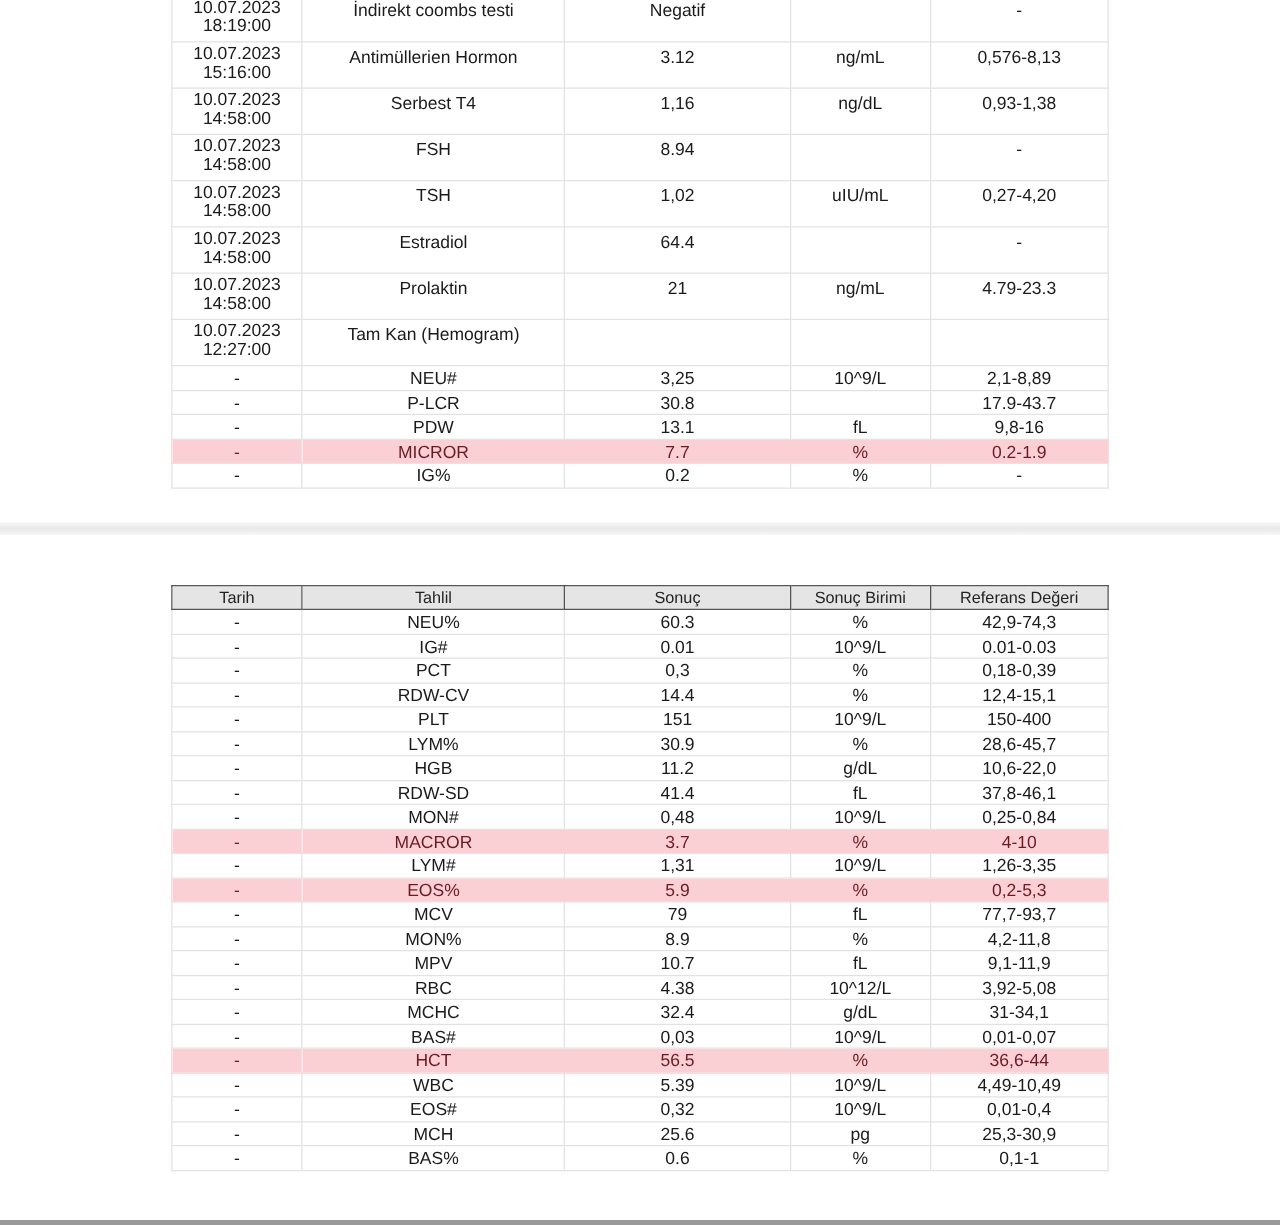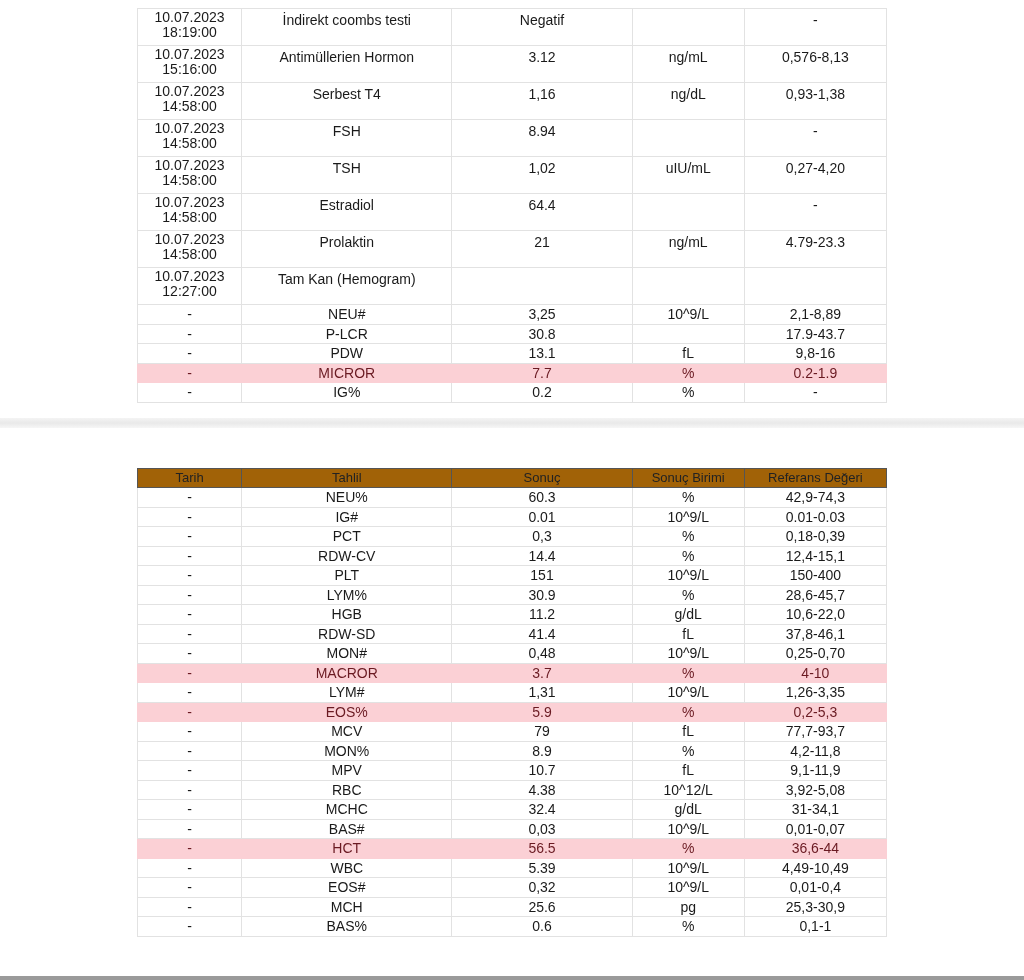--- a/index.html
+++ b/index.html
@@ -1,34 +1,34 @@
 <!DOCTYPE html>
 <html><head>
 <meta charset="utf-8">
 <style>
   html, body { margin:0; padding:0; background:#ffffff; }
   body { width:1024px; height:980px; position:relative; overflow:hidden;
          font-family:"Liberation Sans", sans-serif; color:#1a1a1a; }
   .page { position:absolute; left:0; width:1024px; background:#fff; }
-  .page1 { top:12px; height:484px; }
+  .page1 { top:0; height:484px; }
   .sep { position:absolute; left:0; top:418px; width:1024px; height:10px;
          background:linear-gradient(#f4f4f4,#e9e9e9,#f6f6f6); }
   .page2 { top:428px; height:548px; }
   .bottom-bar { position:absolute; left:0; top:976px; width:1024px; height:4px; background:#9a9a9a; }
   table { position:absolute; left:137px; border-collapse:collapse; table-layout:fixed; width:750px; }
   td, th { text-align:center; font-weight:normal; padding:0; overflow:hidden; white-space:nowrap; }
   .t1 { top:-4px; }
   .t1 td { border:1px solid #e2e2e2; font-size:14px; vertical-align:top; }
   .t1 tr.tall td { height:33px; line-height:16px; }
   .t1 tr.tall td.date { line-height:15px; padding-top:1px; }
   .t1 tr.tall td.val { padding-top:3px; }
   .t1 tr.short td { height:18.5px; line-height:18px; }
   .t1 td.date { font-size:14px; }
   .t2 { top:40px; }
-  .t2 th { background:#a16207; border:1.5px solid #555; font-size:13px; height:18px; line-height:18px; color:#222; }
+  .t2 th { background:#e5e5e5; border:1.5px solid #555; font-size:13px; height:18px; line-height:18px; color:#222; }
   .t2 td { border:1px solid #e2e2e2; font-size:14px; height:18.5px; line-height:18px; }
   tr.hl td { background:#fbd0d5; color:#6a1a22; border-color:#fbd0d5; }
   .c1 { width:104px; } .c2 { width:210px; } .c3 { width:180px; } .c4 { width:112px; } .c5 { width:142px; }
 </style>
 </head>
 <body>
 
 <div class="page page1">
   <table class="t1">
     <colgroup>
@@ -243,21 +243,21 @@
           <td>RDW-SD</td>
           <td>41.4</td>
           <td>fL</td>
           <td>37,8-46,1</td>
         </tr>
         <tr>
           <td>-</td>
           <td>MON#</td>
           <td>0,48</td>
           <td>10^9/L</td>
-          <td>0,25-0,70</td>
+          <td>0,25-0,84</td>
         </tr>
         <tr class="hl">
           <td>-</td>
           <td>MACROR</td>
           <td>3.7</td>
           <td>%</td>
           <td>4-10</td>
         </tr>
         <tr>
           <td>-</td>

